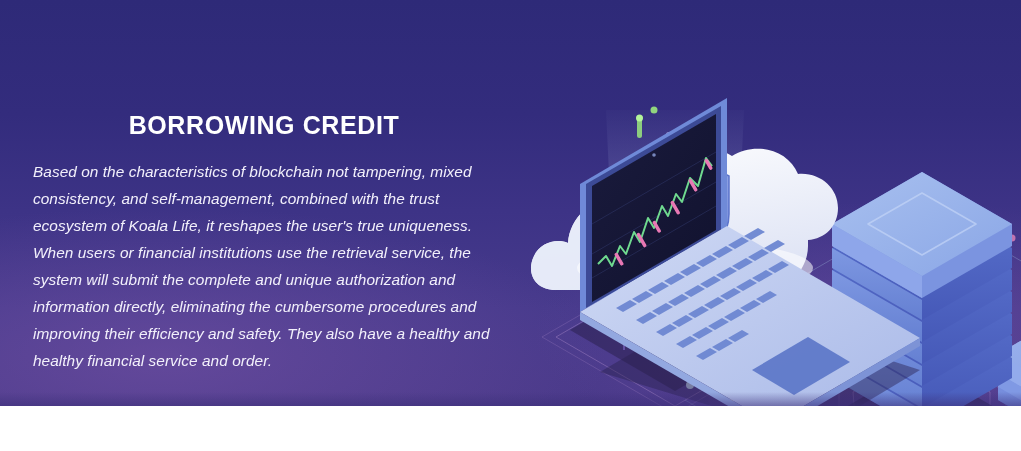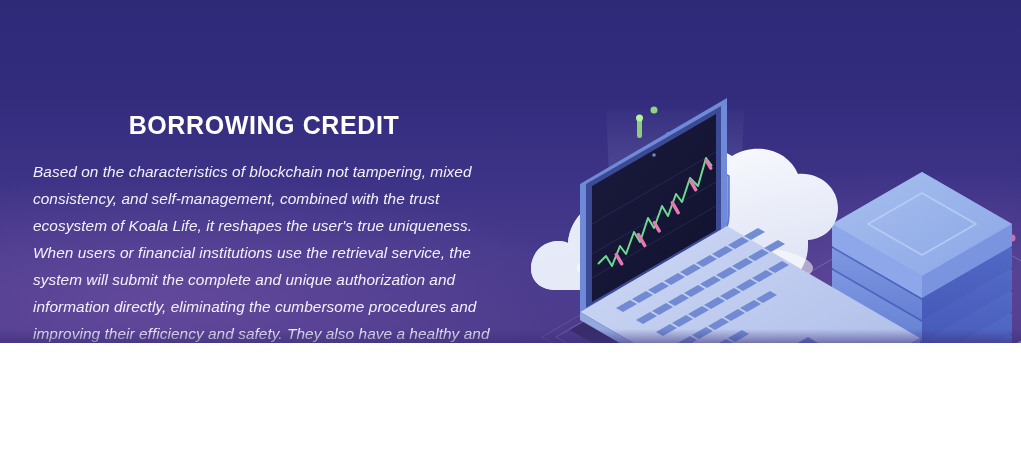--- a/index.html
+++ b/index.html
@@ -4,21 +4,21 @@
 <title>Borrowing Credit</title>
 <style>
   * { margin:0; padding:0; box-sizing:border-box; }
   html, body {
     width:1021px; height:451px;
     overflow:hidden;
     font-family:"Liberation Sans", sans-serif;
   }
   .stage {
     position:relative;
-    width:1021px; height:343px;
+    width:1021px; height:406px;
     background:
       radial-gradient(ellipse 70% 60% at 16% 88%, rgba(120,84,168,0.55) 0%, rgba(120,84,168,0) 62%),
       radial-gradient(ellipse 55% 50% at 88% 82%, rgba(126,86,170,0.40) 0%, rgba(126,86,170,0) 65%),
       linear-gradient(180deg, #2e2a78 0%, #332c7d 28%, #3d3386 52%, #473a8c 76%, #4b3a8a 100%);
     overflow:hidden;
   }
   .stage::after{
     content:"";
     position:absolute; left:0; right:0; bottom:0; height:14px;
     background:linear-gradient(180deg, rgba(58,46,120,0) 0%, rgba(58,46,120,0.55) 100%);

